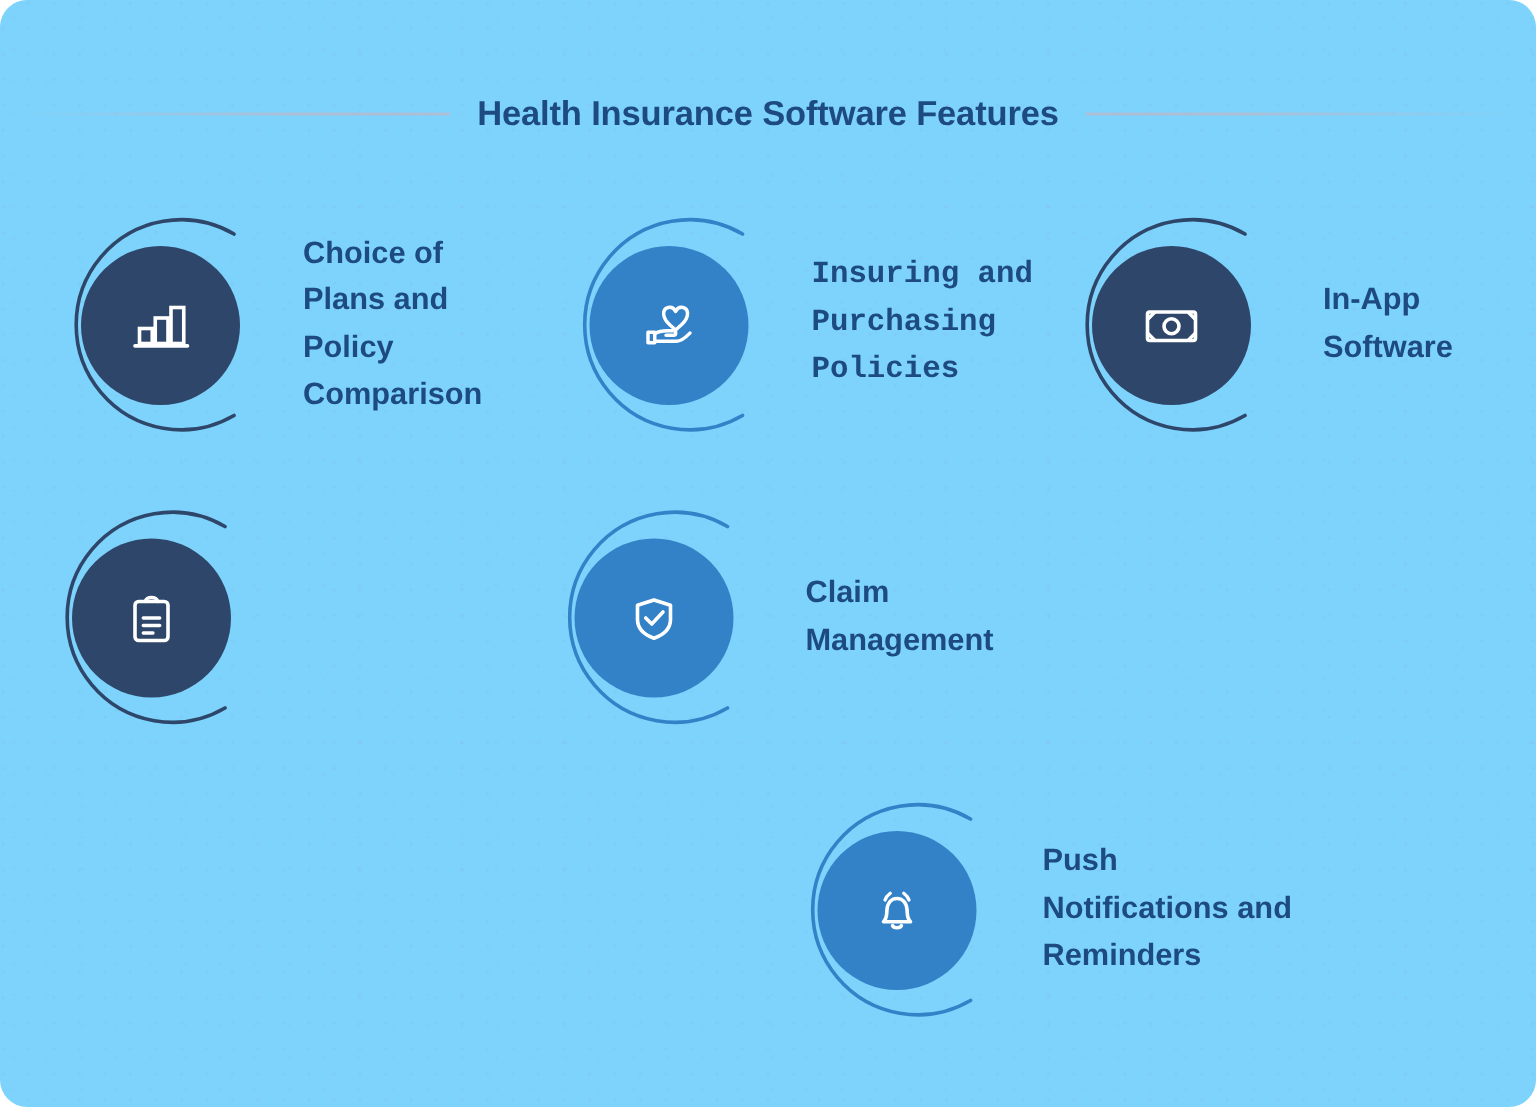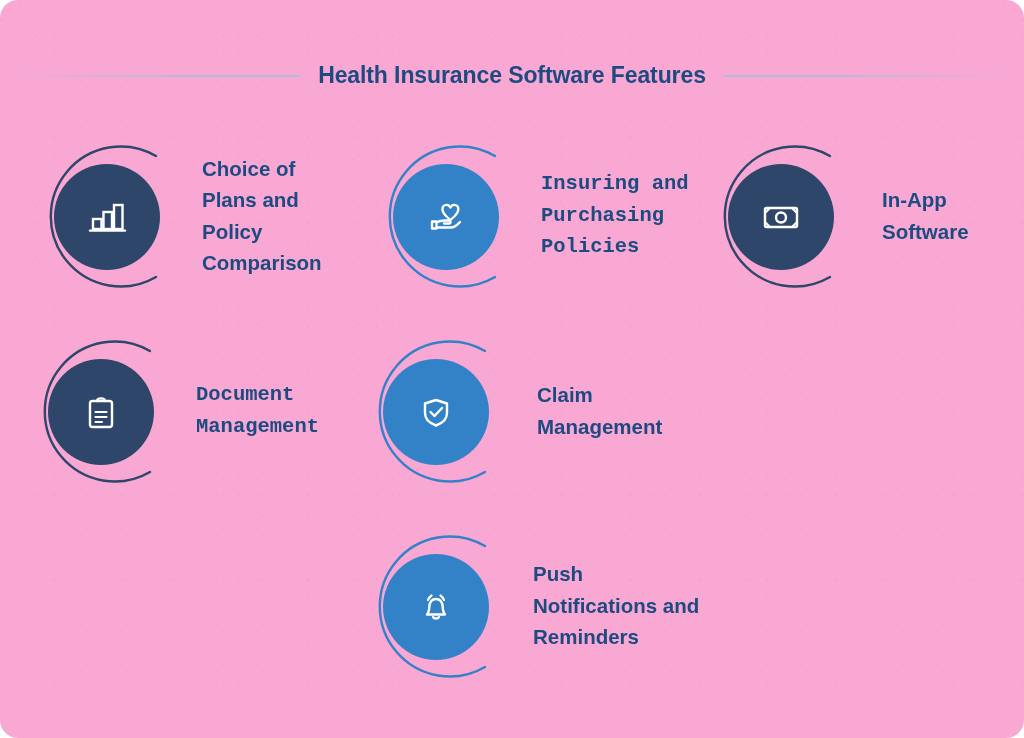--- a/index.html
+++ b/index.html
@@ -7,21 +7,21 @@
     padding: 0;
     background: #ffffff;
   }
   body {
     font-family: "Liberation Sans", sans-serif;
   }
   .page {
     position: relative;
     width: 1024px;
     height: 738px;
-    background: #f9a8d4;
+    background: #7dd3fc;
     border-radius: 18px;
     overflow: hidden;
     box-sizing: border-box;
   }
   
   .dot-texture {
     position: absolute;
     inset: 0;
     background-image:
       radial-gradient(circle at 2px 2px, rgba(150,150,190,0.11) 1px, transparent 1.2px),
@@ -68,21 +68,21 @@
     top: 118px;
     left: 0;
     width: 1024px;
     z-index: 2;
   }
   .row {
     display: flex;
     width: 1024px;
   }
   .row-1, .row-2 { height: 195px; align-items: center; }
-  .row-3 { height: 195px; }
+  .row-3 { height: 195px; justify-content: center; }
 
   .feature {
     display: flex;
     align-items: center;
     box-sizing: border-box;
   }
   .col-1 { width: 345px; padding-left: 26px; }
   .col-2 { width: 345px; padding-left: 20px; font-family: Liberation Mono, monospace; }
   .col-3 { width: 334px; padding-left: 10px; }
   .feature-center { width: 700px; padding-left: 355px; }
@@ -204,21 +204,20 @@
           <div class="disc" style="background:#2e4669">
             <svg width="46" height="46" viewBox="0 0 46 46">
               <rect x="12" y="12" width="22" height="26" rx="2.5" fill="none" stroke="#ffffff" stroke-width="2.4"></rect>
               <path d="M19 12 C 19 8.5 27 8.5 27 12" fill="none" stroke="#ffffff" stroke-width="2.4" stroke-linecap="round"></path>
               <line x1="17.5" y1="23" x2="28.5" y2="23" stroke="#ffffff" stroke-width="2.2" stroke-linecap="round"></line>
               <line x1="17.5" y1="28" x2="28.5" y2="28" stroke="#ffffff" stroke-width="2.2" stroke-linecap="round"></line>
               <line x1="17.5" y1="33" x2="24" y2="33" stroke="#ffffff" stroke-width="2.2" stroke-linecap="round"></line>
             </svg>
           </div>
         </div>
-        <div class="feature-label">Document Management</div>
       </div>
 
       <div class="feature col-3">
         <div class="badge">
           <svg class="arc" viewBox="0 0 165 165">
             <path d="M 130 22 A 70 70 0 1 0 130 143" fill="none" stroke="#3382c8" stroke-width="2.4" stroke-linecap="round"></path>
           </svg>
           <div class="disc" style="background:#3382c8">
             <svg width="46" height="46" viewBox="0 0 46 46">
               <path d="M23 11 L 34 14.5 L 34 24 C 34 30.5 28.5 34.5 23 36.5 C 17.5 34.5 12 30.5 12 24 L 12 14.5 Z" fill="none" stroke="#ffffff" stroke-width="2.4" stroke-linejoin="round"></path>

